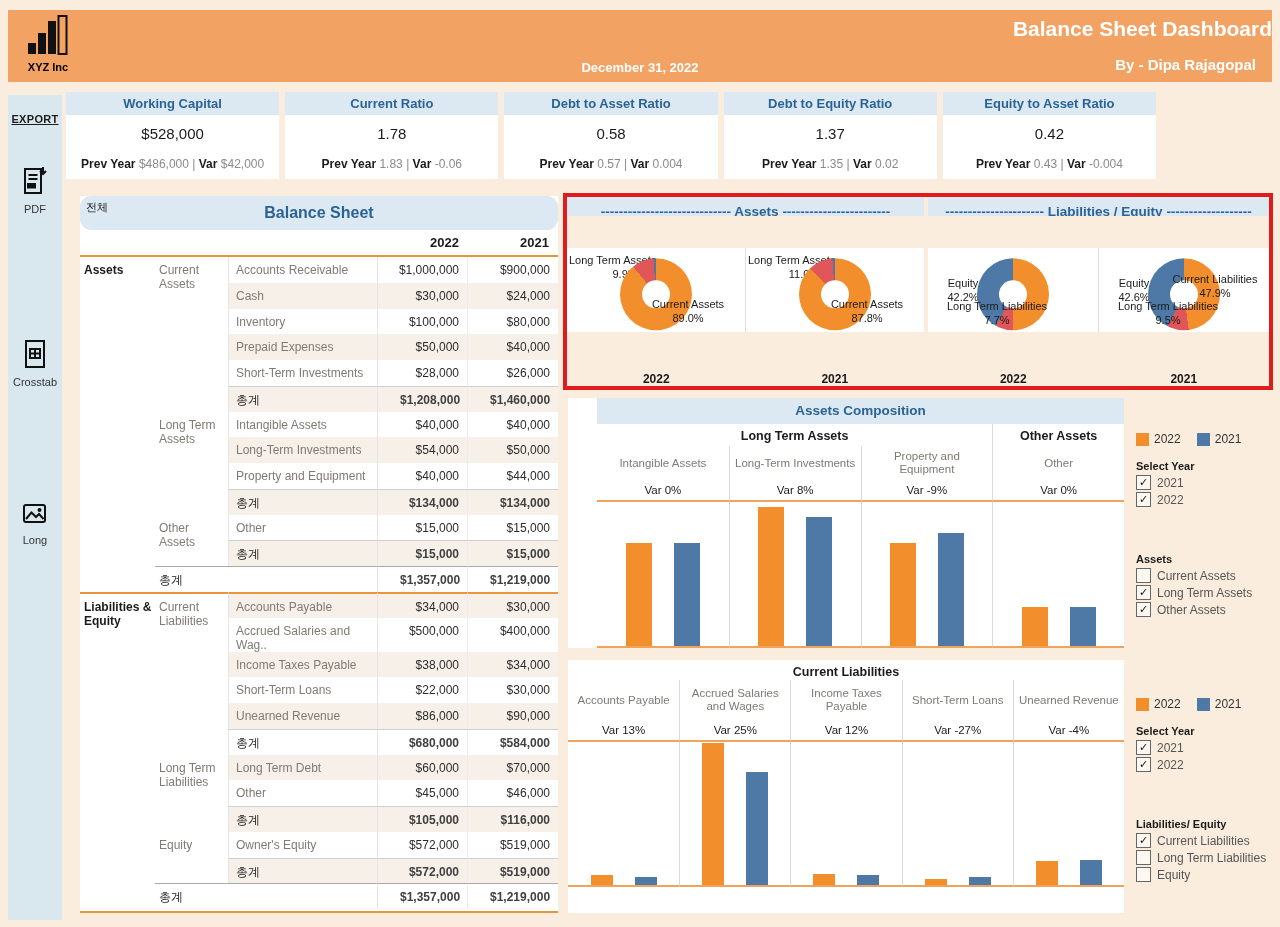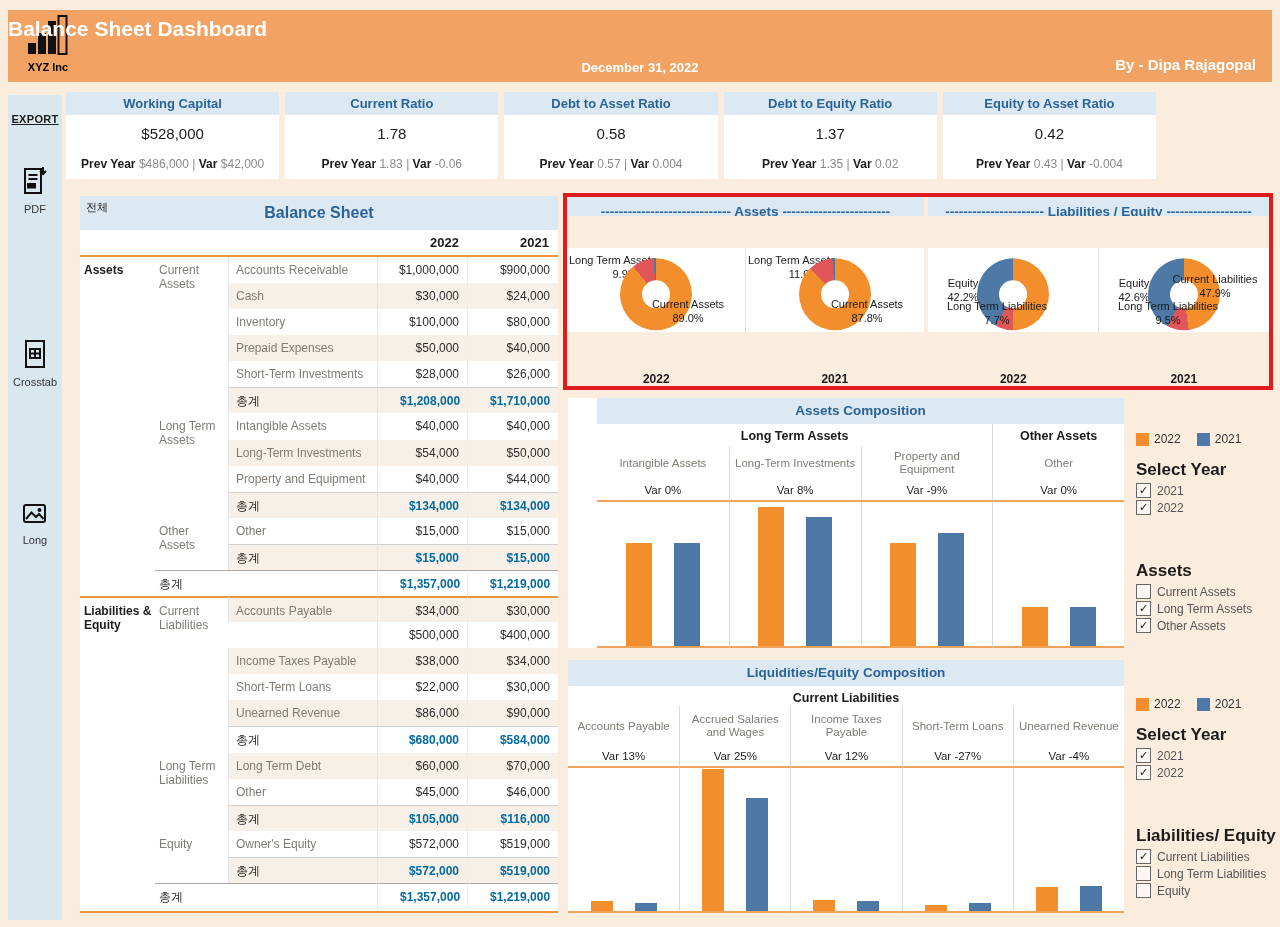--- a/index.html
+++ b/index.html
@@ -3,58 +3,58 @@
 <meta charset="utf-8">
 <style>
   * { margin:0; padding:0; box-sizing:border-box; }
   html,body { width:1280px; height:927px; }
   body { position:relative; background:#FAEDDE; font-family:"Liberation Sans",sans-serif; overflow:hidden; }
 
   
   .header { position:absolute; left:8px; top:10px; width:1264px; height:72px; background:#F2A262; }
   .logo { position:absolute; left:12px; top:4px; width:56px; text-align:center; }
   .logo-text { font-size:11px; font-weight:bold; color:#000; margin-top:1px; }
-  .header-title { position:absolute; top:7px; left:0; width:100%; text-align:left; color:#fff; font-size:21px; font-weight:bold; }
+  .header-title { position:absolute; top:7px; left:0; width:100%; text-align:right; color:#fff; font-size:21px; font-weight:bold; }
   .header-date { position:absolute; bottom:7px; left:0; width:100%; text-align:center; color:#fff; font-size:13px; font-weight:bold; }
   .header-author { position:absolute; right:16px; bottom:9px; color:#fff; font-size:15px; font-weight:bold; }
 
   
   .sidebar { position:absolute; left:8px; top:95px; width:54px; height:825px; background:#D9E8EF; }
   .export-label { margin-top:18px; text-align:center; font-size:11px; font-weight:bold; color:#1b1b1b; text-decoration:underline; letter-spacing:.3px; }
   .side-item { position:absolute; width:100%; text-align:center; cursor:pointer; }
   .side-label { font-size:11px; color:#333; margin-top:2px; }
 
   
   .kpi-row { position:absolute; left:66px; top:92px; width:1090px; height:87px; display:flex; gap:6px; }
   .kpi { flex:1; background:#fff; }
   .kpi-h { height:23px; background:#DCE9F2; color:#2B6396; font-weight:bold; font-size:13px; text-align:center; line-height:23px; }
   .kpi-v { text-align:center; font-size:15px; color:#1b1b1b; margin-top:10px; }
   .kpi-p { text-align:center; font-size:12px; color:#8a8a8a; margin-top:15px; }
   .kpi-p b { color:#1b1b1b; font-weight:bold; }
 
   
   .bs-panel { position:absolute; left:80px; top:196px; width:478px; height:717px; background:#fff; }
   .bs-panel::after { content:""; position:absolute; left:0; right:0; bottom:0; height:2px; background:#E8953C; }
-  .bs-head { height:34px; background:#DCE9F2; position:relative; }
+  .bs-head { height:34px; background:#DCE9F2; position:relative;border-radius:11px; }
   .bs-filter { position:absolute; left:6px; top:4px; font-size:11px; color:#1b1b1b; }
   .bs-title { text-align:center; line-height:34px; color:#2B6396; font-size:16px; font-weight:bold; }
   .bs-colhead { height:27px; display:flex; border-bottom:2px solid #E8953C; background:#fff; }
   .bs-colhead .sp { width:297px; }
   .bs-colhead .ch { width:90px; text-align:right; font-weight:bold; font-size:13px; line-height:25px; padding-right:8px; color:#1b1b1b; }
   .bs-rows { height:652px; display:grid; grid-template-columns:75px 73px 149px 90px 91px; grid-template-rows:repeat(25,1fr); }
   .bs-rows > div { font-size:12px; line-height:14px; overflow:visible; }
   .c-cat { font-weight:bold; color:#1b1b1b; padding:6px 2px 0 4px; }
   .c-sub { color:#7f7a75; padding:6px 2px 0 4px; }
   .c-item { color:#7f7a75; padding:6px 0 0 7px; border-left:1px solid #e6e6e6; }
   .c-grand { color:#1b1b1b; padding:6px 0 0 4px; grid-column:2 / span 2; }
   .c-val { color:#2b2b2b; text-align:right; padding:6px 8px 0 0; border-left:1px solid #ececec; }
   .c-val.v1 { border-left:1px solid #e6e6e6; }
   .alt { background:#F7F0E8; }
   .tot { color:#1b1b1b; }
-  .tot-val { font-weight:bold; color:#0369a1;padding-left:22px; }
+  .tot-val { font-weight:bold; color:#404040;padding-left:22px; }
   .bt { border-top:1px solid #cfcfcf; }
   .bt2 { border-top:1.5px solid #a8a8a8; }
   .ot { border-top:2px solid #E8953C !important; }
 
   
   .red-box { position:absolute; left:563px; top:193px; width:710px; height:197px; border:4px solid #E11A1C; background:#FAEDDE; display:flex; gap:4px; }
   .donut-panel { display:flex; flex-direction:column;gap:32px; }
   .dp-assets { width:357px; }
   .dp-liab { flex:1; }
   .dp-title { height:30px; background:#DCE9F2; color:#2B6396; font-weight:bold; font-size:13.5px; text-align:center; line-height:30px; white-space:nowrap; overflow:hidden; }
@@ -95,21 +95,21 @@
   .bar-o { background:#F28E2B; }
   .bar-b { background:#4E79A7; }
 
   
   .ctrl { position:absolute; left:1136px; width:140px; }
   #ctrl-assets { top:432px; }
   #ctrl-liq { top:697px; }
   .legend { display:flex; gap:16px; }
   .leg-item { display:flex; align-items:center; gap:5px; font-size:12px; color:#333; }
   .sw { width:13px; height:13px; }
-  .ctrl-title { font-weight:bold; font-size:17px; color:#1b1b1b; margin-top:14px; margin-bottom:3px; }
+  .ctrl-title { font-weight:bold; font-size:11px; color:#1b1b1b; margin-top:14px; margin-bottom:3px; }
   .ctrl-title.second { margin-top:46px; }
   .cb-row { display:flex; align-items:center; margin-bottom:2px; cursor:pointer; }
   .cb { width:15px; height:15px; border:1.5px solid #666; background:#FCF8F1; margin-right:6px; font-size:11px; line-height:13px; text-align:center; color:#111; flex:0 0 auto; }
   .cb-label { font-size:12px; color:#555; white-space:nowrap; }
 </style>
 </head>
 <body>
 
 <div class="header">
   <div class="logo">
@@ -210,21 +210,21 @@
       <div class="c-val v1" style="grid-area: 3 / 4;">$100,000</div>
       <div class="c-val" style="grid-area: 3 / 5;">$80,000</div>
       <div class="c-item alt" style="grid-area: 4 / 3;">Prepaid Expenses</div>
       <div class="c-val v1 alt" style="grid-area: 4 / 4;">$50,000</div>
       <div class="c-val alt" style="grid-area: 4 / 5;">$40,000</div>
       <div class="c-item" style="grid-area: 5 / 3;">Short-Term Investments</div>
       <div class="c-val v1" style="grid-area: 5 / 4;">$28,000</div>
       <div class="c-val" style="grid-area: 5 / 5;">$26,000</div>
       <div class="c-item tot bt alt" style="grid-area: 6 / 3;">총계</div>
       <div class="c-val v1 alt tot-val bt" style="grid-area: 6 / 4;">$1,208,000</div>
-      <div class="c-val alt tot-val bt" style="grid-area: 6 / 5;">$1,710,000</div>
+      <div class="c-val alt tot-val bt" style="grid-area: 6 / 5;">$1,460,000</div>
       <div class="c-sub" style="grid-area: 7 / 2 / span 4;">Long Term Assets</div>
       <div class="c-item" style="grid-area: 7 / 3;">Intangible Assets</div>
       <div class="c-val v1" style="grid-area: 7 / 4;">$40,000</div>
       <div class="c-val" style="grid-area: 7 / 5;">$40,000</div>
       <div class="c-item alt" style="grid-area: 8 / 3;">Long-Term Investments</div>
       <div class="c-val v1 alt" style="grid-area: 8 / 4;">$54,000</div>
       <div class="c-val alt" style="grid-area: 8 / 5;">$50,000</div>
       <div class="c-item" style="grid-area: 9 / 3;">Property and Equipment</div>
       <div class="c-val v1" style="grid-area: 9 / 4;">$40,000</div>
       <div class="c-val" style="grid-area: 9 / 5;">$44,000</div>
@@ -239,20 +239,21 @@
       <div class="c-val v1 alt tot-val bt" style="grid-area: 12 / 4;">$15,000</div>
       <div class="c-val alt tot-val bt" style="grid-area: 12 / 5;">$15,000</div>
       <div class="c-grand bt2" style="grid-area: 13 / 2 / auto / span 2;">총계</div>
       <div class="c-val v1 tot-val bt2" style="grid-area: 13 / 4;">$1,357,000</div>
       <div class="c-val tot-val bt2" style="grid-area: 13 / 5;">$1,219,000</div>
       <div class="c-cat ot" style="grid-area: 14 / 1 / span 12;">Liabilities &amp; Equity</div>
       <div class="c-sub ot" style="grid-area: 14 / 2 / span 6;">Current Liabilities</div>
       <div class="c-item alt ot" style="grid-area: 14 / 3;">Accounts Payable</div>
       <div class="c-val v1 alt ot" style="grid-area: 14 / 4;">$34,000</div>
       <div class="c-val alt ot" style="grid-area: 14 / 5;">$30,000</div>
+      <div class="c-item" style="grid-area: 15 / 3;">Accrued Salaries and Wag..</div>
       <div class="c-val v1" style="grid-area: 15 / 4;">$500,000</div>
       <div class="c-val" style="grid-area: 15 / 5;">$400,000</div>
       <div class="c-item alt" style="grid-area: 16 / 3;">Income Taxes Payable</div>
       <div class="c-val v1 alt" style="grid-area: 16 / 4;">$38,000</div>
       <div class="c-val alt" style="grid-area: 16 / 5;">$34,000</div>
       <div class="c-item" style="grid-area: 17 / 3;">Short-Term Loans</div>
       <div class="c-val v1" style="grid-area: 17 / 4;">$22,000</div>
       <div class="c-val" style="grid-area: 17 / 5;">$30,000</div>
       <div class="c-item alt" style="grid-area: 18 / 3;">Unearned Revenue</div>
       <div class="c-val v1 alt" style="grid-area: 18 / 4;">$86,000</div>
@@ -380,21 +381,20 @@
       <div class="scell bl" style="grid-area: 2 / 4;">Other</div>
       <div class="vcell bl" style="grid-area: 3 / 4;">Var 0%</div>
       <div class="bcell bl" style="grid-area: 4 / 4;">
         <div class="bar bar-o" style="width: 26px; height: 26.7857%;"></div>
         <div class="bar bar-b" style="width: 26px; height: 26.7857%;"></div>
       </div>
     </div>
 </div>
 
 <div class="comp-panel" id="liq-comp-panel">
-  <div class="comp-title">Liquidities/Equity Composition</div>
   <div class="comp-grid" id="liq-comp-grid" style="grid-template-columns: repeat(5, 1fr);">
       <div class="gcell" style="grid-area: 1 / 1 / auto / span 5;">Current Liabilities</div>
       <div class="scell" style="grid-area: 2 / 1;">Accounts Payable</div>
       <div class="vcell" style="grid-area: 3 / 1;">Var 13%</div>
       <div class="bcell" style="grid-area: 4 / 1;">
         <div class="bar bar-o" style="width: 22px; height: 6.73267%;"></div>
         <div class="bar bar-b" style="width: 22px; height: 5.94059%;"></div>
       </div>
       <div class="scell bl" style="grid-area: 2 / 2;">Accrued Salaries and Wages</div>
       <div class="vcell bl" style="grid-area: 3 / 2;">Var 25%</div>

